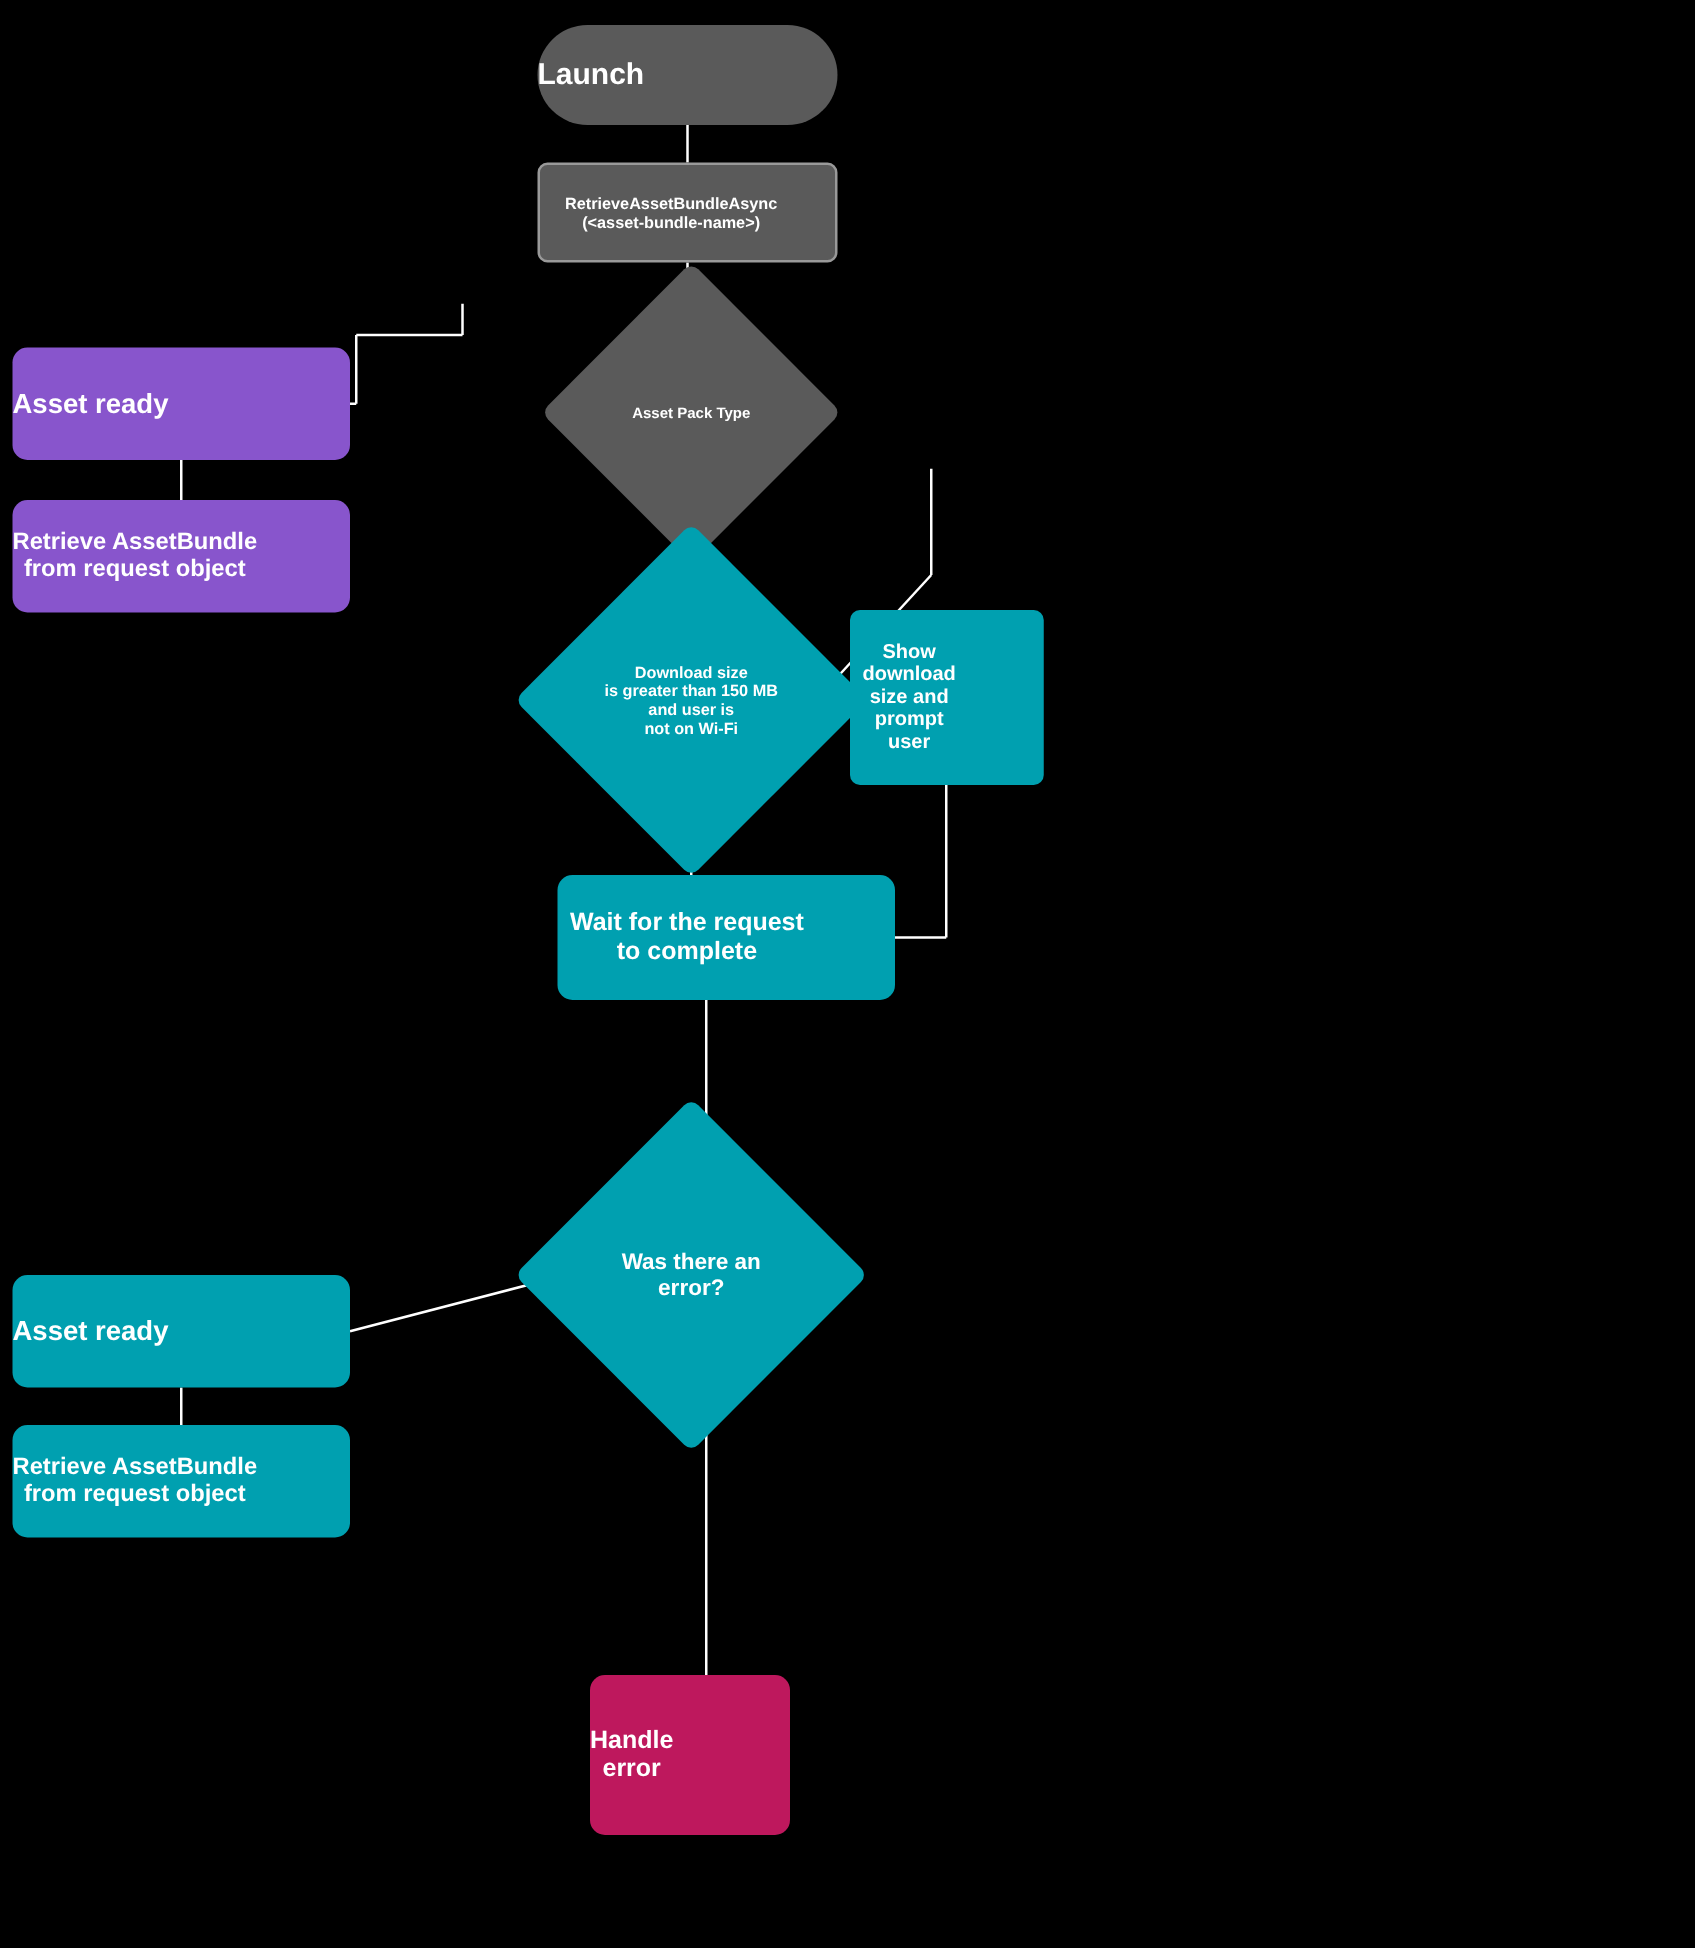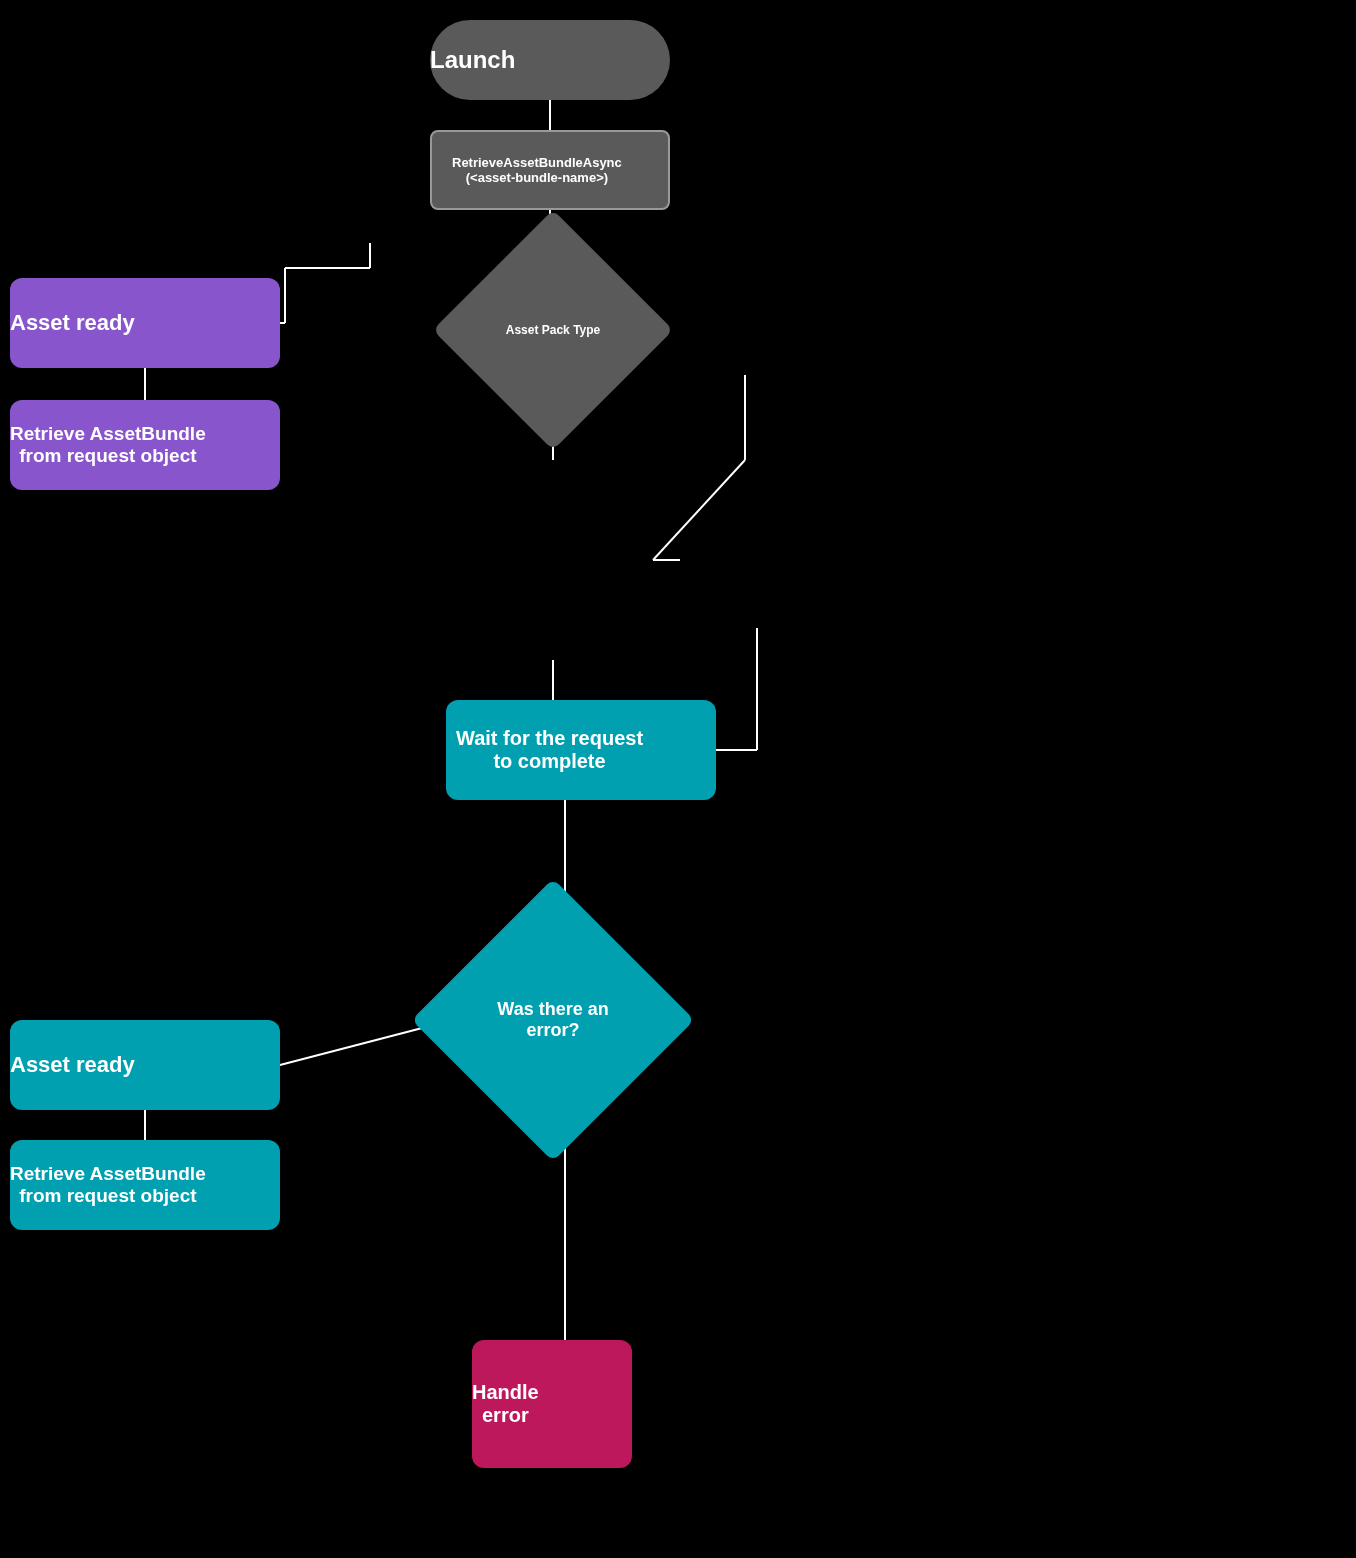--- a/index.html
+++ b/index.html
@@ -292,21 +292,37 @@
 
   <div class="node node-asset-ready-purple">
     <span>Asset ready</span>
   </div>
 
   <div class="node node-retrieve-bundle-purple">
     <span style="white-space: pre-line;">Retrieve AssetBundle
 from request object</span>
   </div>
 
-
+  <div class="node node-download-diamond">
+    <div class="diamond"></div>
+    <div class="diamond-text">
+      <span style="white-space: pre-line; font-size:13px;">Download size
+is greater than 150 MB
+and user is
+not on Wi-Fi</span>
+    </div>
+  </div>
+
+  <div class="node node-show-download">
+    <span style="white-space: pre-line;">Show
+download
+size and
+prompt
+user</span>
+  </div>
 
   <div class="node node-wait-request">
     <span style="white-space: pre-line;">Wait for the request
 to complete</span>
   </div>
 
   <div class="node node-error-diamond">
     <div class="diamond"></div>
     <div class="diamond-text">
       <span style="white-space: pre-line;">Was there an

